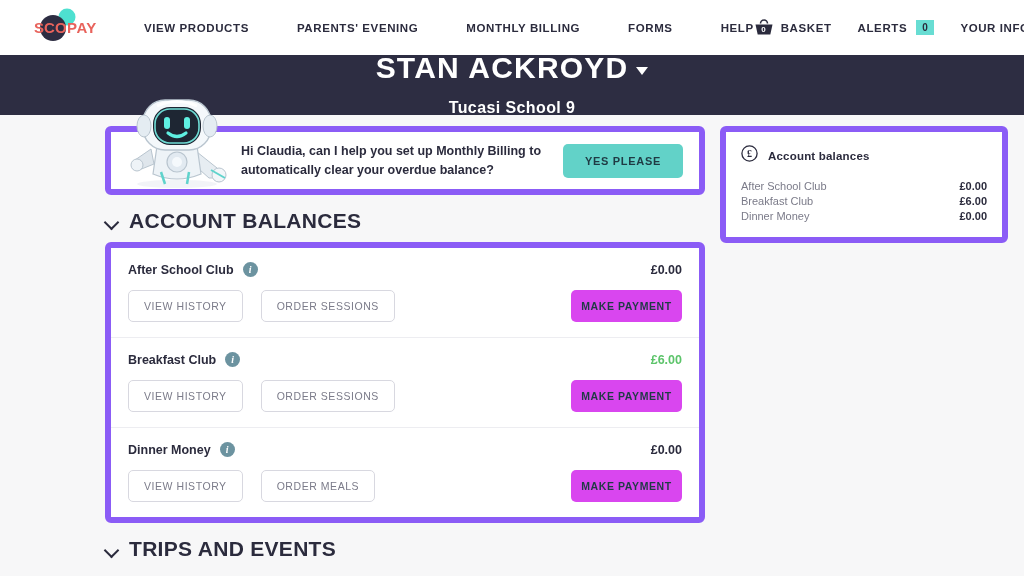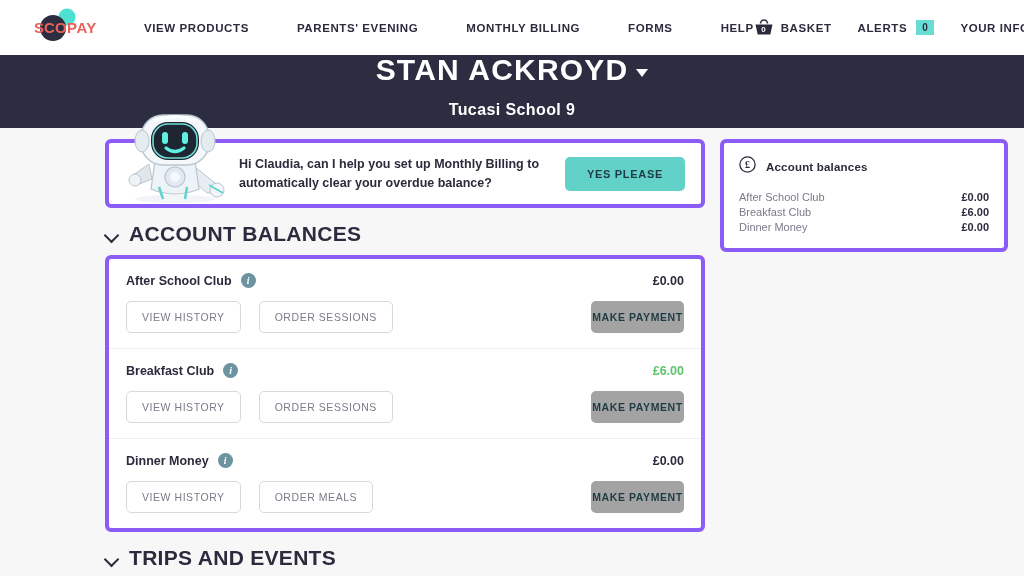--- a/index.html
+++ b/index.html
@@ -41,23 +41,23 @@
   }
   .alert-badge {
     background: #68ddd3; color: #2b2b3d;
     font-size: 10px; font-weight: bold;
     padding: 2px 6px; min-width: 16px; text-align: center;
     margin-left: 2px;
   }
 
   
   .hero {
-    background: #2d2d42; height: 73px;
+    background: #2d2d42; height: 60px;
     display: flex; flex-direction: column;
-    align-items: center; justify-content: flex-start;
+    align-items: center; justify-content: center;
     position: relative;
   }
   .hero-title {
     font-size: 30px; font-weight: bold; color: #ffffff;
     letter-spacing: 1.2px; display: flex; align-items: center; gap: 8px;
     line-height: 1;
   }
   .hero-caret {
     width: 0; height: 0; border-left: 6px solid transparent;
     border-right: 6px solid transparent; border-top: 8px solid #ffffff;
@@ -68,21 +68,21 @@
     letter-spacing: .4px; margin-top: 16px;
   }
 
   
   .page { position: relative; padding: 0 18px; }
   .cols { display: flex; gap: 15px; padding-top: 11px; }
   .col-left { width: 600px; flex: 0 0 600px; margin-left: 87px; }
   .col-right { width: 288px; flex: 0 0 288px; }
 
   .card {
-    background: #ffffff; border: 4px solid #8b5cf6;
+    background: #ffffff; border: 6px solid #8b5cf6;
     border-radius: 6px;
   }
 
   
   .banner {
     height: 69px; display: flex; align-items: center;
     padding-left: 130px; padding-right: 16px; position: relative;
   }
   .robot { position: absolute; left: 10px; bottom: 0px; width: 112px; height: 95px; }
   .banner-text {
@@ -133,23 +133,23 @@
   .amt-green { color: #5cc46a; }
   .amt-red { color: #e0353b; }
   .acct-actions { display: flex; align-items: center; gap: 18px; }
   .btn-outline {
     background: #ffffff; border: 1px solid #d8d8e0; border-radius: 5px;
     color: #7b7b89; font-size: 10.5px; letter-spacing: .55px;
     text-transform: uppercase; padding: 9px 15px; cursor: pointer;
     font-family: "Liberation Sans", sans-serif; white-space: nowrap;
   }
   .btn-pay {
-    margin-left: auto; background: #a3a3a3; border: none; border-radius: 5px;
+    margin-left: auto; background: #d946ef; border: none; border-radius: 5px;
     color: #1f3b44; font-size: 10.5px; font-weight: bold; letter-spacing: .6px;
-    text-transform: uppercase; padding: 10px 0; width: 93px; cursor: pointer;
+    text-transform: uppercase; padding: 10px 0; width: 111px; cursor: pointer;
     font-family: "Liberation Sans", sans-serif;
   }
 
   
   .side-card { padding: 13px 15px 14px 15px; margin-bottom: 14px; }
   .side-head { display: flex; align-items: center; gap: 10px; margin-bottom: 12px; }
   .side-head-title { font-size: 11.5px; font-weight: bold; color: #2b2b3d; letter-spacing: .2px; }
   .side-row {
     display: flex; align-items: baseline; font-size: 11px;
     padding: 1.5px 0;

